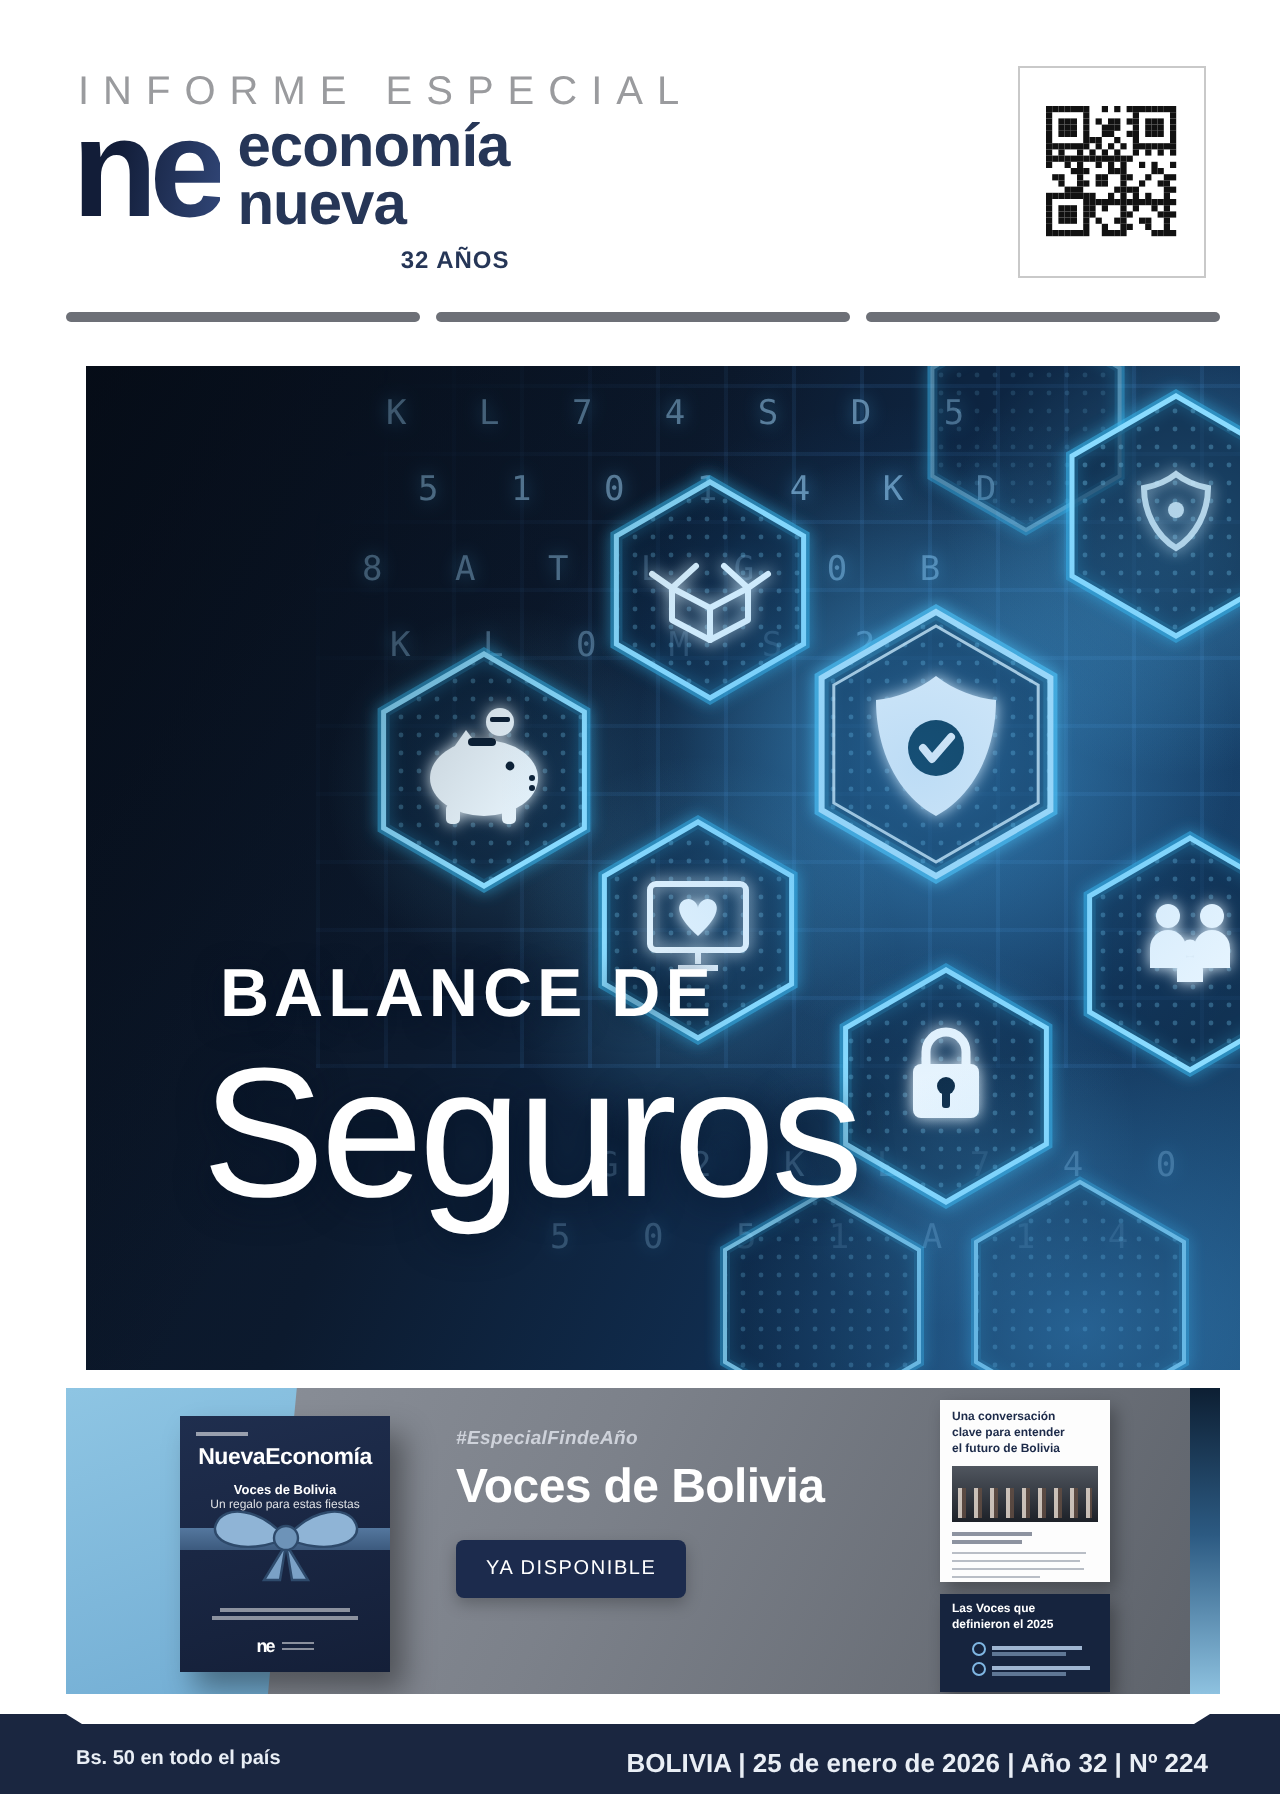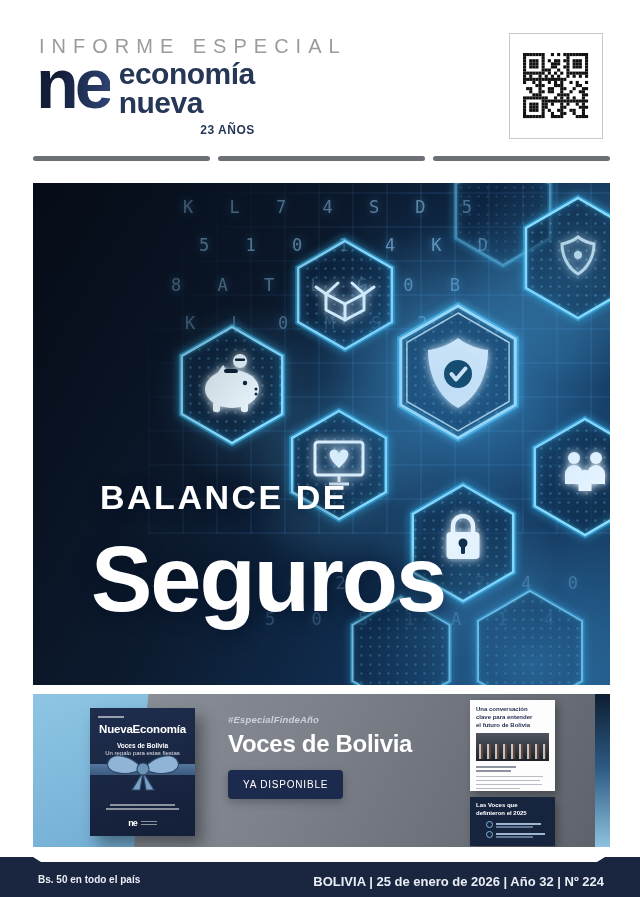--- a/index.html
+++ b/index.html
@@ -19,41 +19,41 @@
          letter-spacing:.5px;color:#263657;}
   .qr-box{position:absolute;left:509px;top:33px;width:92px;height:104px;background:#fff;
           border:1px solid #c9c9c9;display:flex;align-items:center;justify-content:center;}
 
   
   .divider{position:absolute;left:33px;top:156px;width:577px;display:flex;gap:8px;}
   .divider .bar{height:5px;border-radius:3px;background:#6d7077;}
   .divider .b1{width:177px}.divider .b2{width:207px}.divider .b3{width:177px}
 
   
-  .cover{position:absolute;left:33px;top:183px;width:577px;height:502px;overflow:hidden;
+  .cover{position:absolute;left:43px;top:183px;width:577px;height:502px;overflow:hidden;
          background:linear-gradient(115deg,#0a1322 0%,#0c1a2e 40%,#113054 72%,#1c4b74 100%);}
   .cover .glow-br{position:absolute;inset:0;
       background:radial-gradient(260px 200px at 86% 96%,rgba(70,165,235,.4),transparent 70%),
                  radial-gradient(300px 260px at 72% 40%,rgba(45,140,220,.28),transparent 70%),
                  linear-gradient(125deg,rgba(3,8,16,.6) 0%,transparent 42%);}
   .grid-overlay{position:absolute;left:20%;top:0;width:80%;height:70%;
       background:repeating-linear-gradient(90deg,rgba(90,170,255,.10) 0 2px,transparent 2px 34px),
                  repeating-linear-gradient(0deg,rgba(90,170,255,.10) 0 2px,transparent 2px 34px);
       -webkit-mask-image:linear-gradient(115deg,transparent 5%,#000 45%);
       mask-image:linear-gradient(115deg,transparent 5%,#000 45%);}
   .char-layer{position:absolute;inset:0;}
   .char-row{position:absolute;font-family:"DejaVu Sans Mono",monospace;font-size:17px;
             letter-spacing:13px;color:#9fd8ff;white-space:nowrap;
             text-shadow:0 0 9px rgba(80,190,255,.9);}
   .hex-layer{position:absolute;inset:0;width:577px;height:502px;}
   .cover-text{position:absolute;left:58px;top:295px;z-index:5;color:#fff;}
   .cover-title-small{font-size:34px;font-weight:700;letter-spacing:2.5px;margin-left:9px;
                      text-shadow:0 2px 14px rgba(0,15,35,.7);}
-  .cover-title-big{font-size:92px;font-weight:700;letter-spacing:-2px;line-height:1;
-                   margin-top:16px;text-shadow:0 3px 18px rgba(0,15,35,.7);}
+  .cover-title-big{font-size:92px;font-weight:400;letter-spacing:-2px;line-height:1;
+                   margin-top:4px;text-shadow:0 3px 18px rgba(0,15,35,.7);}
 
   
   .banner{position:absolute;left:33px;top:694px;width:577px;height:153px;overflow:hidden;
           background:linear-gradient(115deg,#8f949d 0%,#7c818a 45%,#5d626a 100%);}
   .banner-blue{position:absolute;inset:0;
           background:linear-gradient(160deg,#8ec5e3 0%,#6aa6cf 70%,#5e9dc8 100%);
           clip-path:polygon(0 0,20% 0,17.5% 100%,0 100%);}
   .banner-strip{position:absolute;right:0;top:0;width:15px;height:100%;
           background:linear-gradient(180deg,#0d1f33 0%,#2c5a82 48%,#8ec2e0 100%);}
 
@@ -120,21 +120,21 @@
 <div class="page">
 
   <div class="kicker">INFORME ESPECIAL</div>
   <div class="logo">
     <div class="logo-mark">ne</div>
     <div>
       <div class="logo-name">
         <div>economía</div>
         <div>nueva</div>
       </div>
-      <div class="anniv">23 AÑOS</div>
+      <div class="anniv">32 AÑOS</div>
     </div>
   </div>
   <div class="qr-box">
     <svg id="qr-svg" width="66" height="66" viewBox="0 0 66 66">
         <rect x="0.0" y="0.0" width="3.1" height="3.1" fill="#111"></rect>
         <rect x="3.1" y="0.0" width="3.1" height="3.1" fill="#111"></rect>
         <rect x="6.2" y="0.0" width="3.1" height="3.1" fill="#111"></rect>
         <rect x="9.3" y="0.0" width="3.1" height="3.1" fill="#111"></rect>
         <rect x="12.4" y="0.0" width="3.1" height="3.1" fill="#111"></rect>
         <rect x="15.5" y="0.0" width="3.1" height="3.1" fill="#111"></rect>

